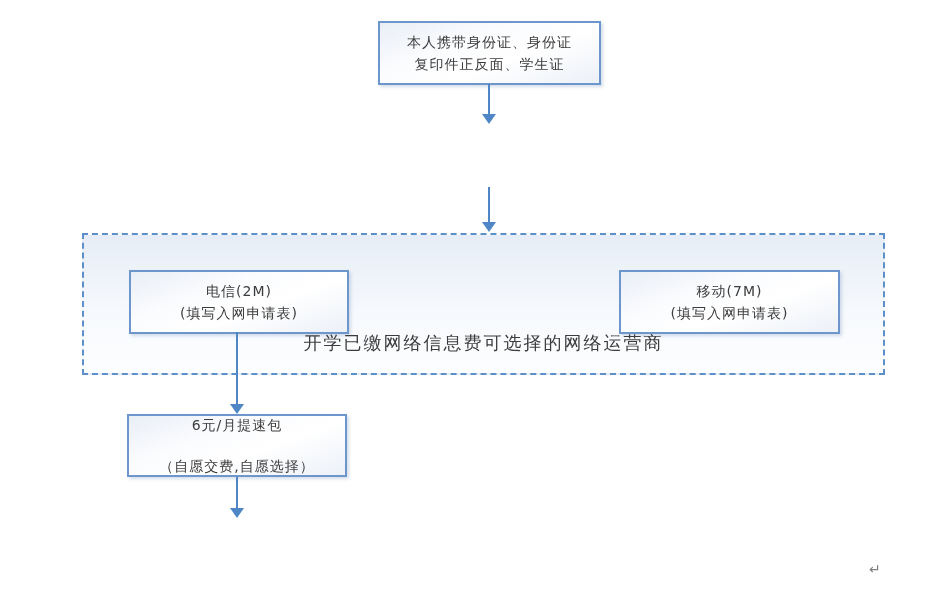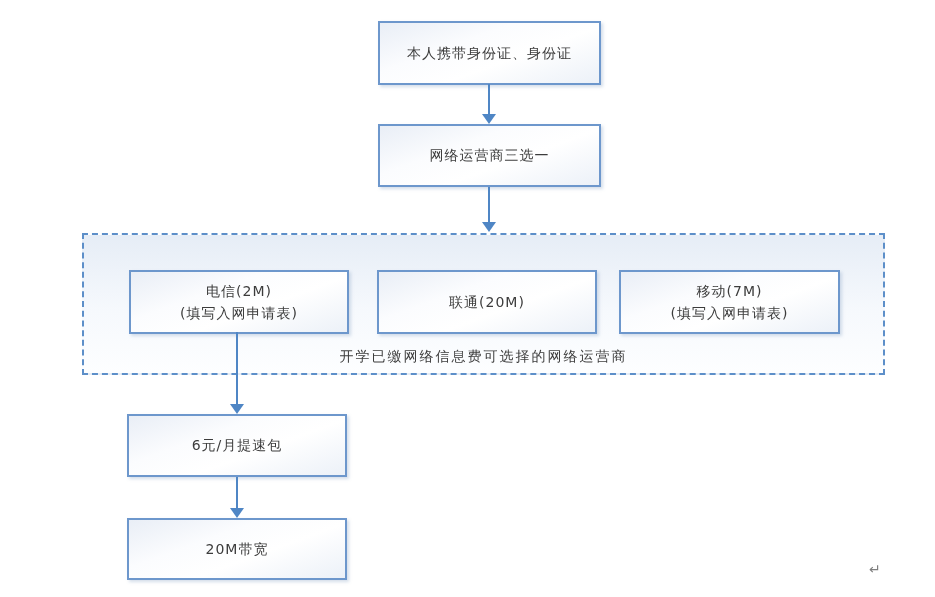--- a/index.html
+++ b/index.html
@@ -40,23 +40,23 @@
     width: 803px;
     height: 142px;
     box-sizing: border-box;
     border: 2px dashed #5d8fc9;
     background: linear-gradient(180deg, #e6edf6 0%, #f6f9fd 55%, #fdfeff 100%);
   }
   .group-caption {
     position: absolute;
     left: 0;
     right: 0;
-    bottom: 7px;
+    bottom: 18px;
     text-align: center;
-    font-size: 14px;
+    font-size: 18px;
     letter-spacing: 2px;
     color: #3c3c3c;
   }
 
   #node-documents  { left: 378px; top: 21px;  width: 223px; height: 64px; }
   #node-operator   { left: 378px; top: 124px; width: 223px; height: 63px; }
   #node-telecom    { left: 45px;  top: 35px;  width: 220px; height: 64px; }
   #node-unicom     { left: 293px; top: 35px;  width: 220px; height: 64px; }
   #node-mobile     { left: 535px; top: 35px;  width: 221px; height: 64px; }
   #node-speedpack  { left: 127px; top: 414px; width: 220px; height: 63px; gap: 19px; }
@@ -93,56 +93,49 @@
     letter-spacing: 0;
   }
 </style>
 </head>
 <body>
 
 <div class="canvas">
 
   <div class="node" id="node-documents">
     <div class="node-line">本人携带身份证、身份证</div>
+    <div class="node-line">复印件正反面、学生证</div>
   </div>
 
   <div class="vline" id="arrow1-line"></div>
   <div class="arrowhead" id="arrow1-head"></div>
 
-  <div class="node" id="node-operator">
-    <div class="node-line">网络运营商三选一</div>
-  </div>
 
   <div class="vline" id="arrow2-line"></div>
   <div class="arrowhead" id="arrow2-head"></div>
 
   <div class="dashed-group">
     <div class="node" id="node-telecom">
       <div class="node-line">电信(2M)</div>
       <div class="node-line">(填写入网申请表)</div>
-    </div>
-    <div class="node" id="node-unicom">
-      <div class="node-line">联通(20M)</div>
     </div>
     <div class="node" id="node-mobile">
       <div class="node-line">移动(7M)</div>
       <div class="node-line">(填写入网申请表)</div>
     </div>
     <div class="group-caption">开学已缴网络信息费可选择的网络运营商</div>
   </div>
 
   <div class="vline" id="arrow3-line"></div>
   <div class="arrowhead" id="arrow3-head"></div>
 
   <div class="node" id="node-speedpack">
     <div class="node-line">6元/月提速包</div>
+    <div class="node-line">（自愿交费,自愿选择）</div>
   </div>
 
   <div class="vline" id="arrow4-line"></div>
   <div class="arrowhead" id="arrow4-head"></div>
 
-  <div class="node" id="node-bandwidth">
-    <div class="node-line">20M带宽</div>
-  </div>
 
   <span class="paragraph-mark">↵</span>
 
 </div>
 
 </body></html>

